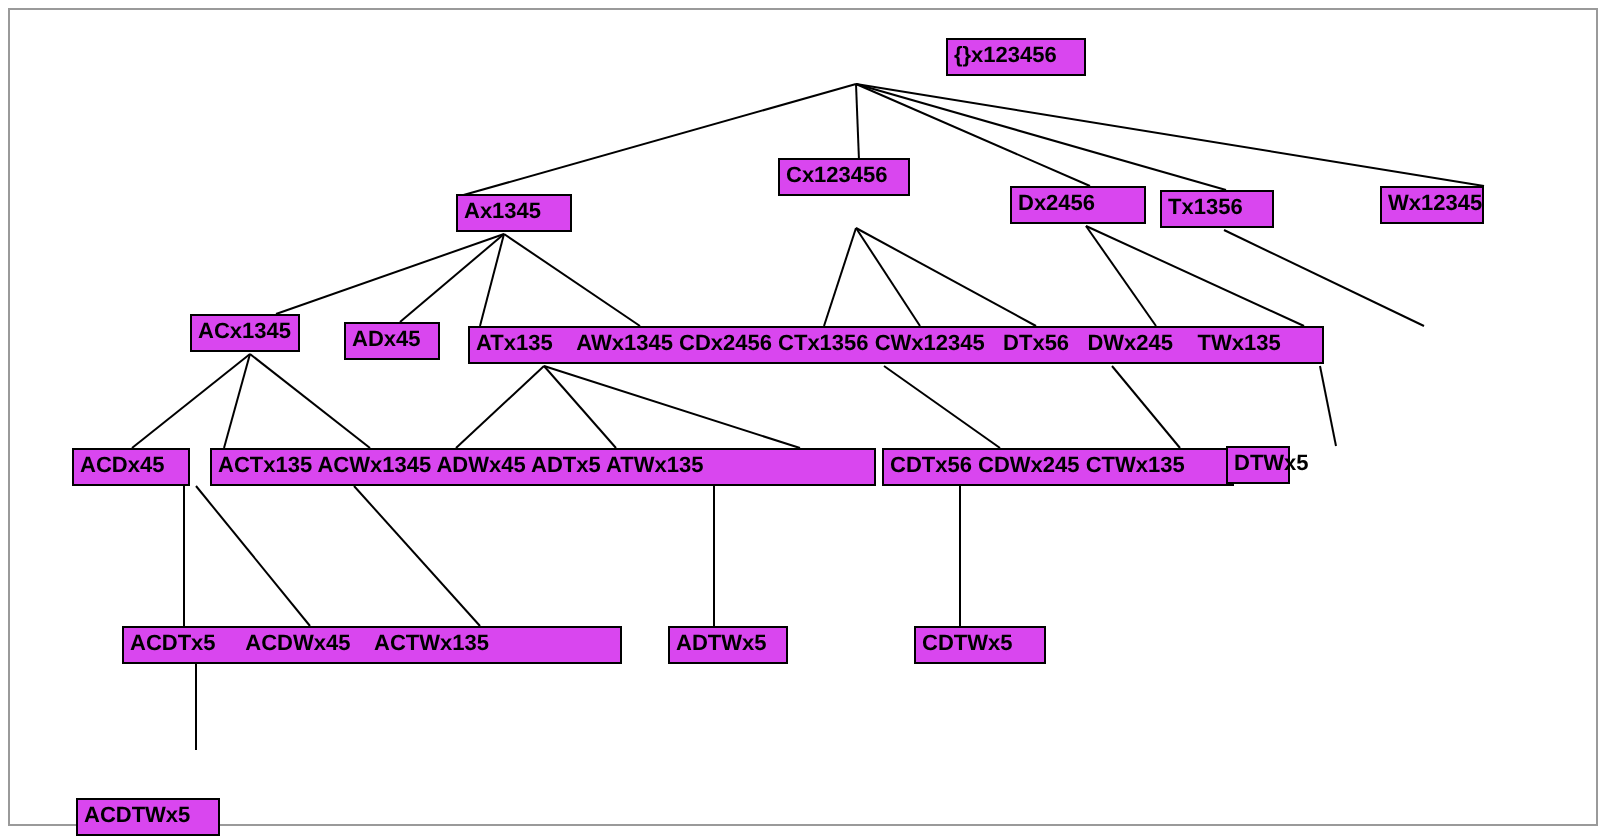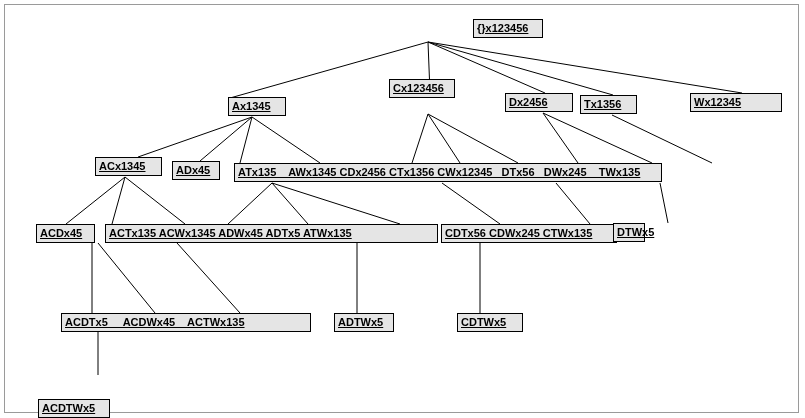--- a/index.html
+++ b/index.html
@@ -32,32 +32,31 @@
     left: 0;
     top: 0;
     width: 805px;
     height: 418px;
     pointer-events: none;
   }
   .node {
     position: absolute;
     box-sizing: border-box;
     border: 1px solid #000000;
-    background: #e5e5e5;
+    background: #d946ef;
     color: #000000;
     font-family: "Liberation Sans", sans-serif;
     font-size: 11px;
     font-weight: bold;
     line-height: 1;
     white-space: pre;
     display: flex;
     align-items: center;
     padding-left: 3px;
     letter-spacing: 0px;
-    text-decoration: underline;
   }
 </style>
 </head>
 <body>
 
 <div id="canvas">
   <div id="frame"></div>
   <svg id="edges" viewBox="0 0 805 418" xmlns="http://www.w3.org/2000/svg">
       <line x1="428" y1="42" x2="230" y2="98" stroke="#000000" stroke-width="1"></line>
       <line x1="428" y1="42" x2="430" y2="93" stroke="#000000" stroke-width="1"></line>
@@ -89,22 +88,22 @@
       <line x1="357" y1="243" x2="357" y2="313" stroke="#000000" stroke-width="1"></line>
       <line x1="480" y1="243" x2="480" y2="313" stroke="#000000" stroke-width="1"></line>
       <line x1="98" y1="332" x2="98" y2="375" stroke="#000000" stroke-width="1"></line>
     </svg>
   <div id="nodes">
       <div class="node" style="left: 473px; top: 19px; width: 70px; height: 19px; border-color: rgb(0, 0, 0);">{}x123456</div>
       <div class="node" style="left: 228px; top: 97px; width: 58px; height: 19px; border-color: rgb(0, 0, 0);">Ax1345</div>
       <div class="node" style="left: 389px; top: 79px; width: 66px; height: 19px; border-color: rgb(0, 0, 0);">Cx123456</div>
       <div class="node" style="left: 505px; top: 93px; width: 68px; height: 19px; border-color: rgb(0, 0, 0);">Dx2456</div>
       <div class="node" style="left: 580px; top: 95px; width: 57px; height: 19px; border-color: rgb(0, 0, 0);">Tx1356</div>
-      <div class="node" style="left: 690px; top: 93px; width: 92px; height: 19px; border-color: rgb(0, 0, 0);">Wx12345</div>
-      <div class="node" style="left: 95px; top: 157px; width: 67px; height: 19px; border-color: rgb(0, 0, 0);">ACx1345</div>
+      <div class="node" style="left: 690px; top: 93px; width: 52px; height: 19px; border-color: rgb(0, 0, 0);">Wx12345</div>
+      <div class="node" style="left: 95px; top: 157px; width: 55px; height: 19px; border-color: rgb(0, 0, 0);">ACx1345</div>
       <div class="node" style="left: 172px; top: 161px; width: 48px; height: 19px; border-color: rgb(0, 0, 0);">ADx45</div>
       <div class="node" style="left: 234px; top: 163px; width: 428px; height: 19px; border-color: rgb(0, 0, 0);">ATx135    AWx1345 CDx2456 CTx1356 CWx12345   DTx56   DWx245    TWx135</div>
       <div class="node" style="left: 36px; top: 224px; width: 59px; height: 19px; border-color: rgb(0, 0, 0);">ACDx45</div>
       <div class="node" style="left: 105px; top: 224px; width: 333px; height: 19px; border-color: rgb(0, 0, 0);">ACTx135 ACWx1345 ADWx45 ADTx5 ATWx135</div>
       <div class="node" style="left: 441px; top: 224px; width: 176px; height: 19px; border-color: rgb(0, 0, 0);">CDTx56 CDWx245 CTWx135</div>
       <div class="node" style="left: 613px; top: 223px; width: 32px; height: 19px; border-color: rgb(0, 0, 0);">DTWx5</div>
       <div class="node" style="left: 61px; top: 313px; width: 250px; height: 19px; border-color: rgb(0, 0, 0);">ACDTx5     ACDWx45    ACTWx135</div>
       <div class="node" style="left: 334px; top: 313px; width: 60px; height: 19px; border-color: rgb(0, 0, 0);">ADTWx5</div>
       <div class="node" style="left: 457px; top: 313px; width: 66px; height: 19px; border-color: rgb(0, 0, 0);">CDTWx5</div>
       <div class="node" style="left: 38px; top: 375px; width: 72px; height: 19px; border-color: rgb(0, 0, 0); margin-top: 24px;">ACDTWx5</div>

